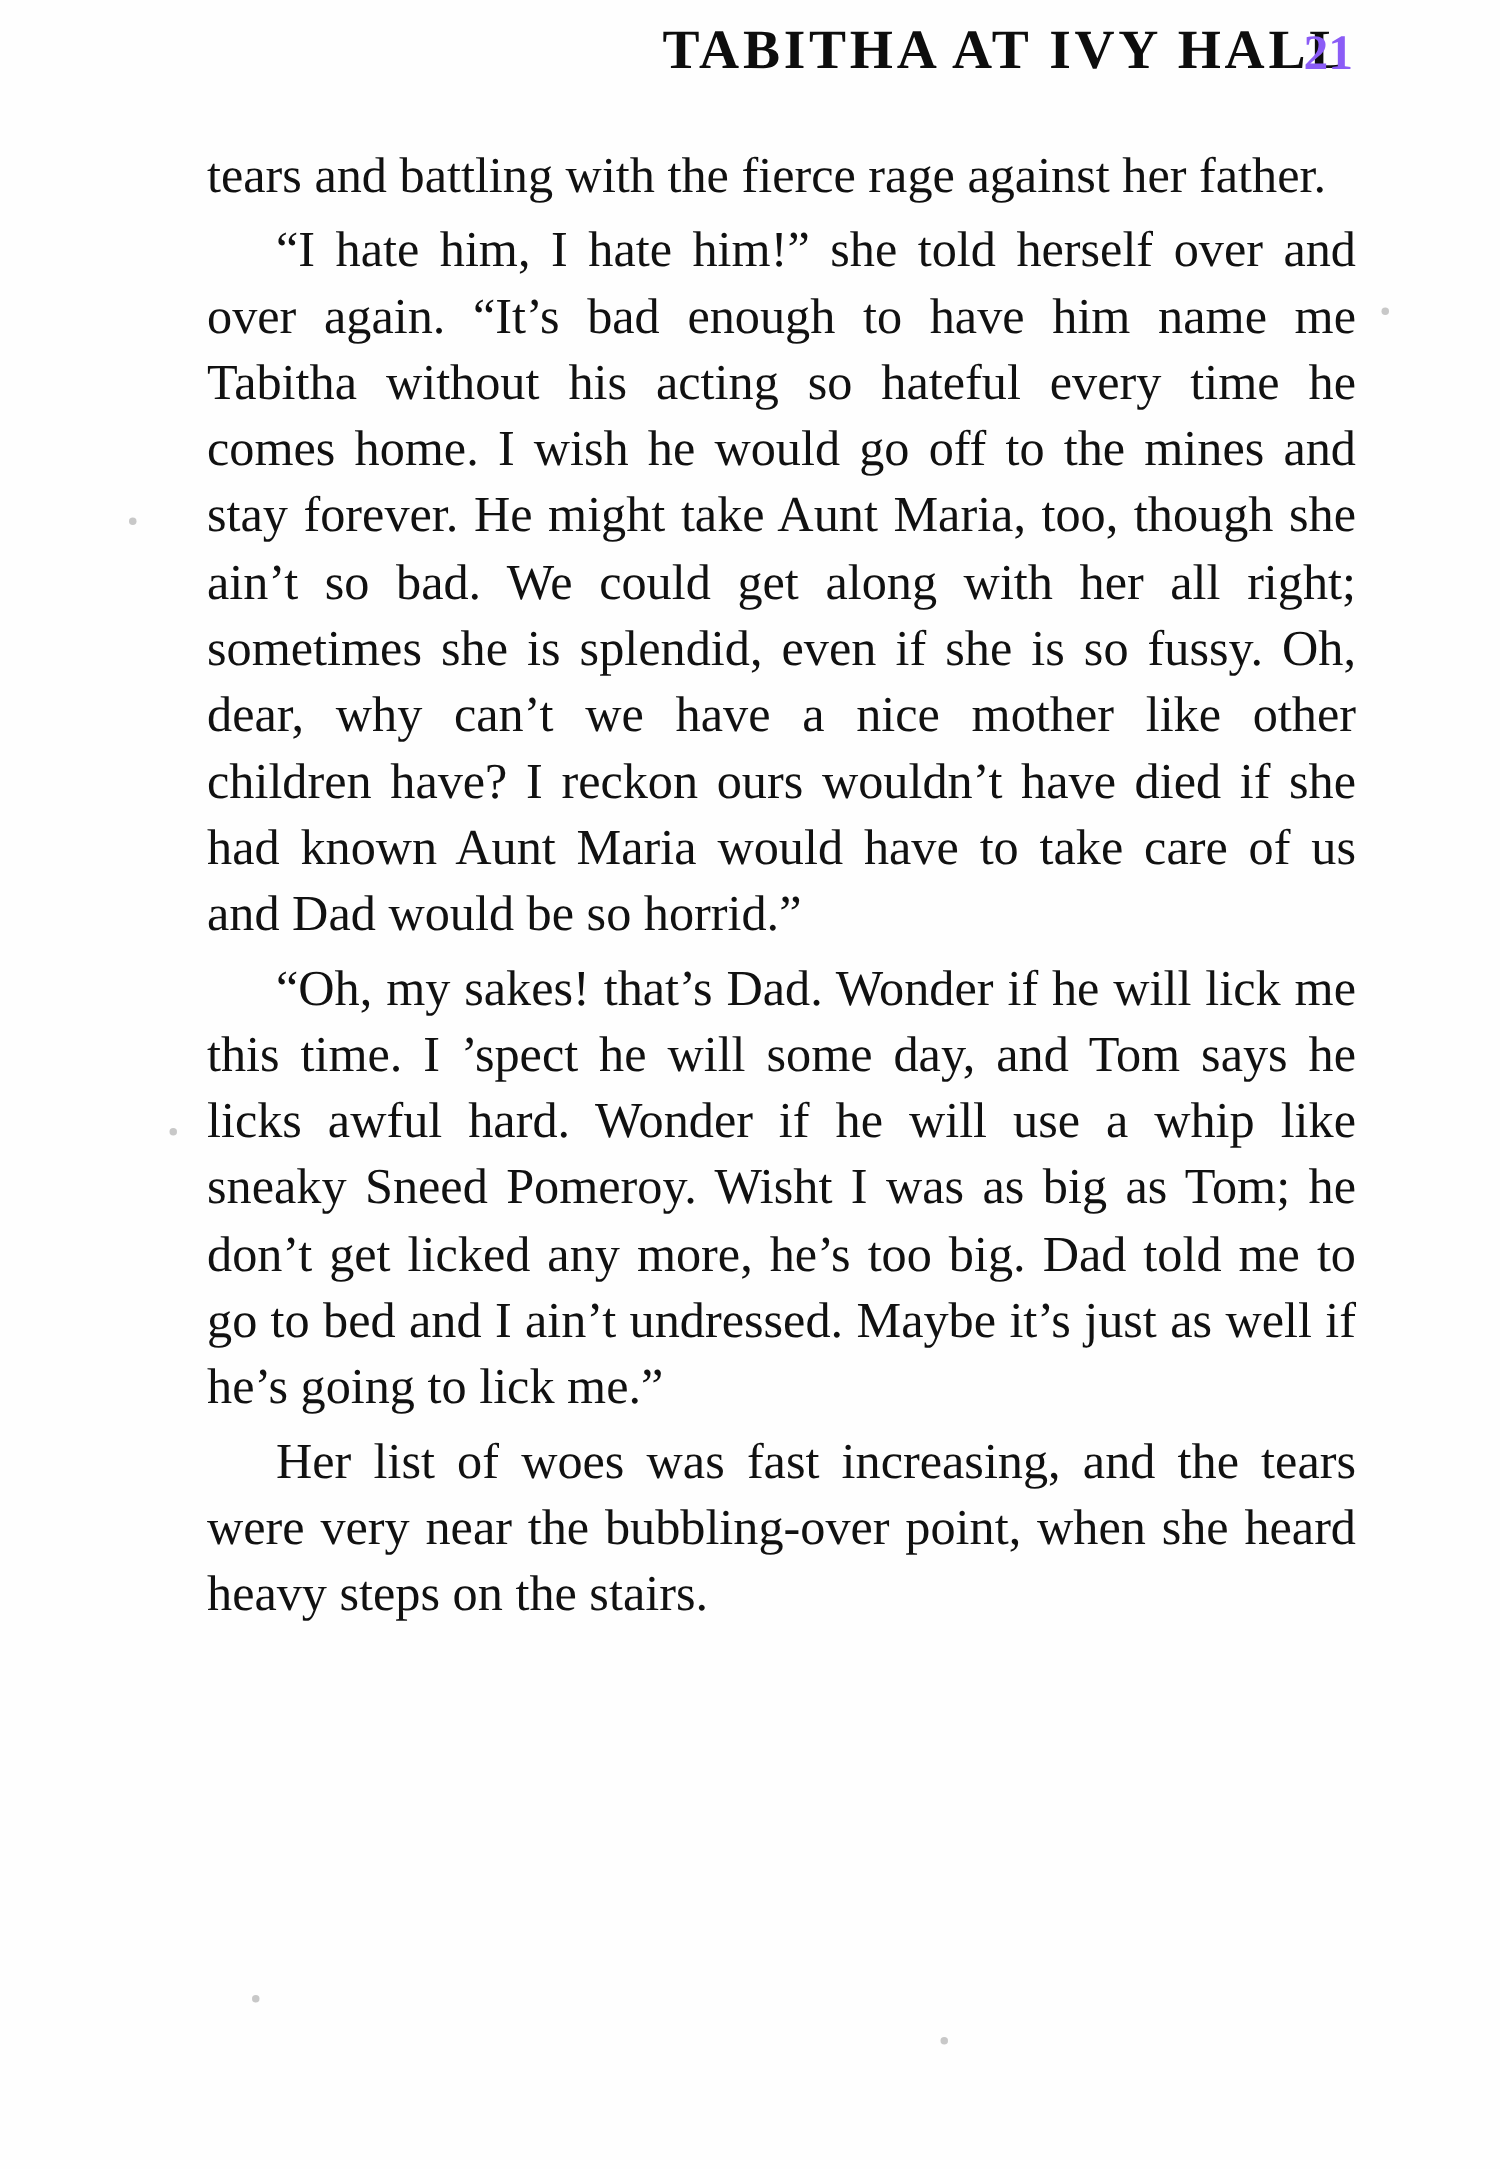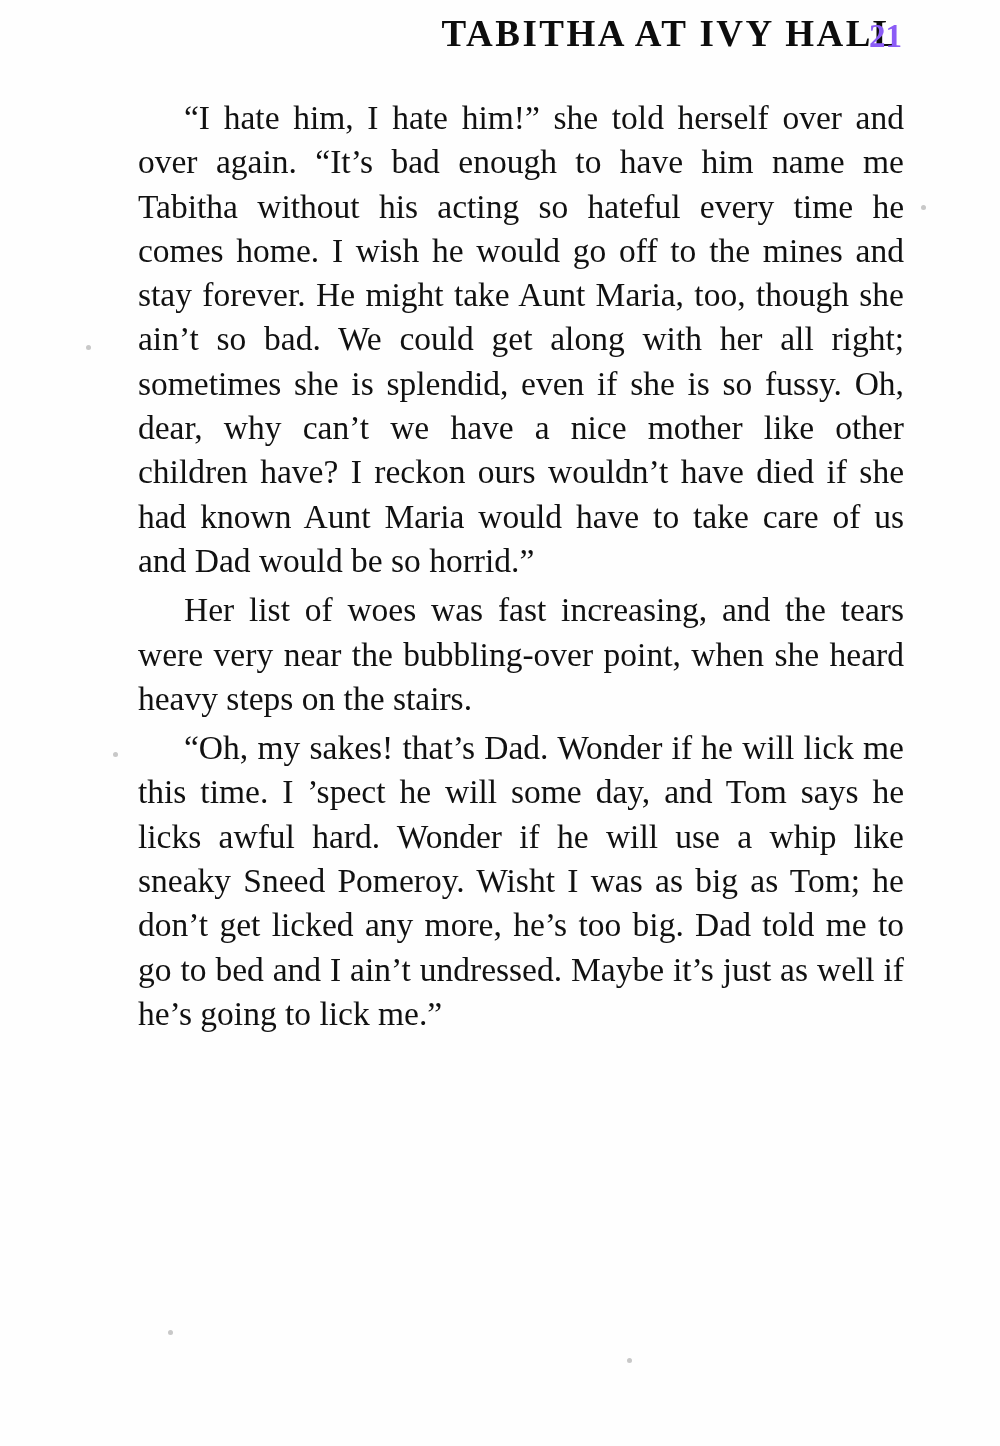--- a/index.html
+++ b/index.html
@@ -82,23 +82,24 @@
 <body>
 
 <div class="page">
 
   <div class="running-head">
     <span class="head-title">TABITHA AT IVY HALL</span>
   </div>
   <div class="folio">21</div>
 
   <div class="body-text">
+    <p>tears and battling with the fierce rage against her father.</p>
     <p class="indent">“I hate him, I hate him!” she told herself over and over again.  “It’s bad enough to have him name me Tabitha without his acting so hateful every time he comes home.  I wish he would go off to the mines and stay forever. He might take Aunt Maria, too, though she ain’t so bad.  We could get along with her all right; sometimes she is splendid, even if she is so fussy.  Oh, dear, why can’t we have a nice mother like other children have?  I reckon ours wouldn’t have died if she had known Aunt Maria would have to take care of us and Dad would be so horrid.”</p>
+    <p class="indent">“Oh, my sakes! that’s Dad.  Wonder if he will lick me this time.  I ’spect he will some day, and Tom says he licks awful hard.  Wonder if he will use a whip like sneaky Sneed Pomeroy.  Wisht I was as big as Tom; he don’t get licked any more, he’s too big.  Dad told me to go to bed and I ain’t undressed.  Maybe it’s just as well if he’s going to lick me.”</p>
     <p class="indent">Her list of woes was fast increasing, and the tears were very near the bubbling-over point, when she heard heavy steps on the stairs.</p>
-    <p class="indent">“Oh, my sakes! that’s Dad.  Wonder if he will lick me this time.  I ’spect he will some day, and Tom says he licks awful hard.  Wonder if he will use a whip like sneaky Sneed Pomeroy.  Wisht I was as big as Tom; he don’t get licked any more, he’s too big.  Dad told me to go to bed and I ain’t undressed.  Maybe it’s just as well if he’s going to lick me.”</p>
   </div>
 
   <span class="speck" style="left:921px;top:205px;width:5px;height:5px;"></span>
   <span class="speck" style="left:86px;top:345px;width:5px;height:5px;"></span>
   <span class="speck" style="left:113px;top:752px;width:5px;height:5px;"></span>
   <span class="speck" style="left:168px;top:1330px;width:5px;height:5px;"></span>
   <span class="speck" style="left:627px;top:1358px;width:5px;height:5px;"></span>
 
 </div>
 

